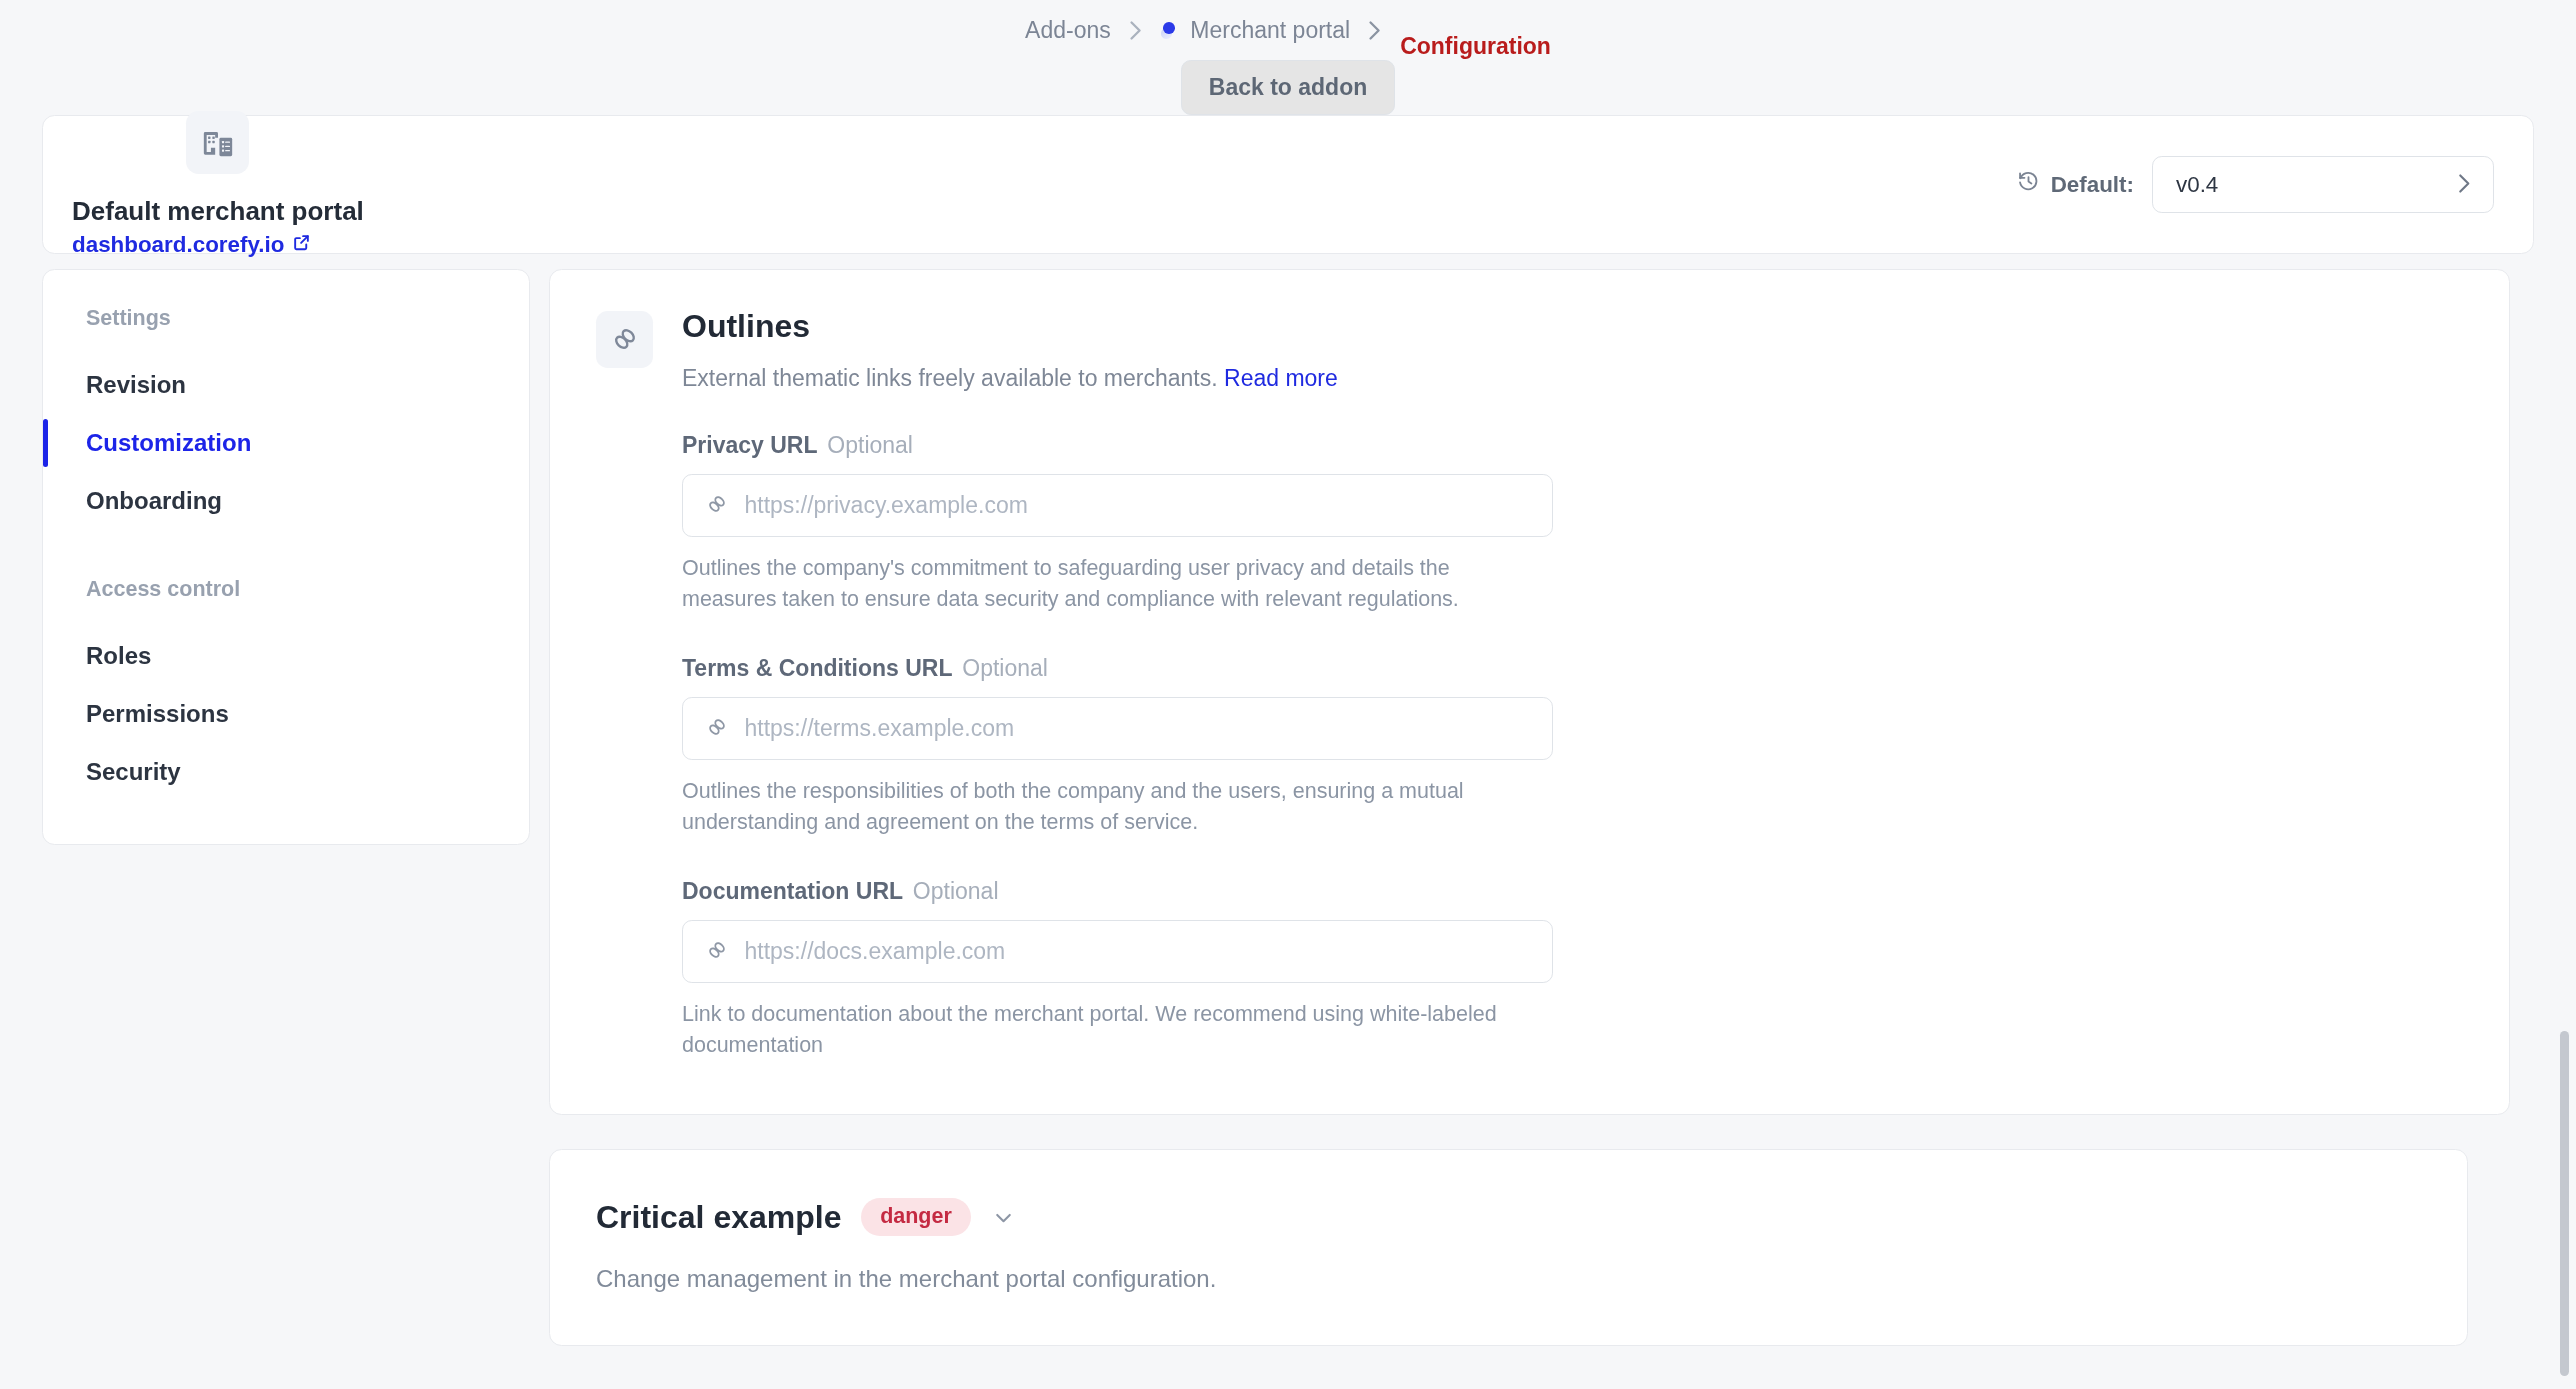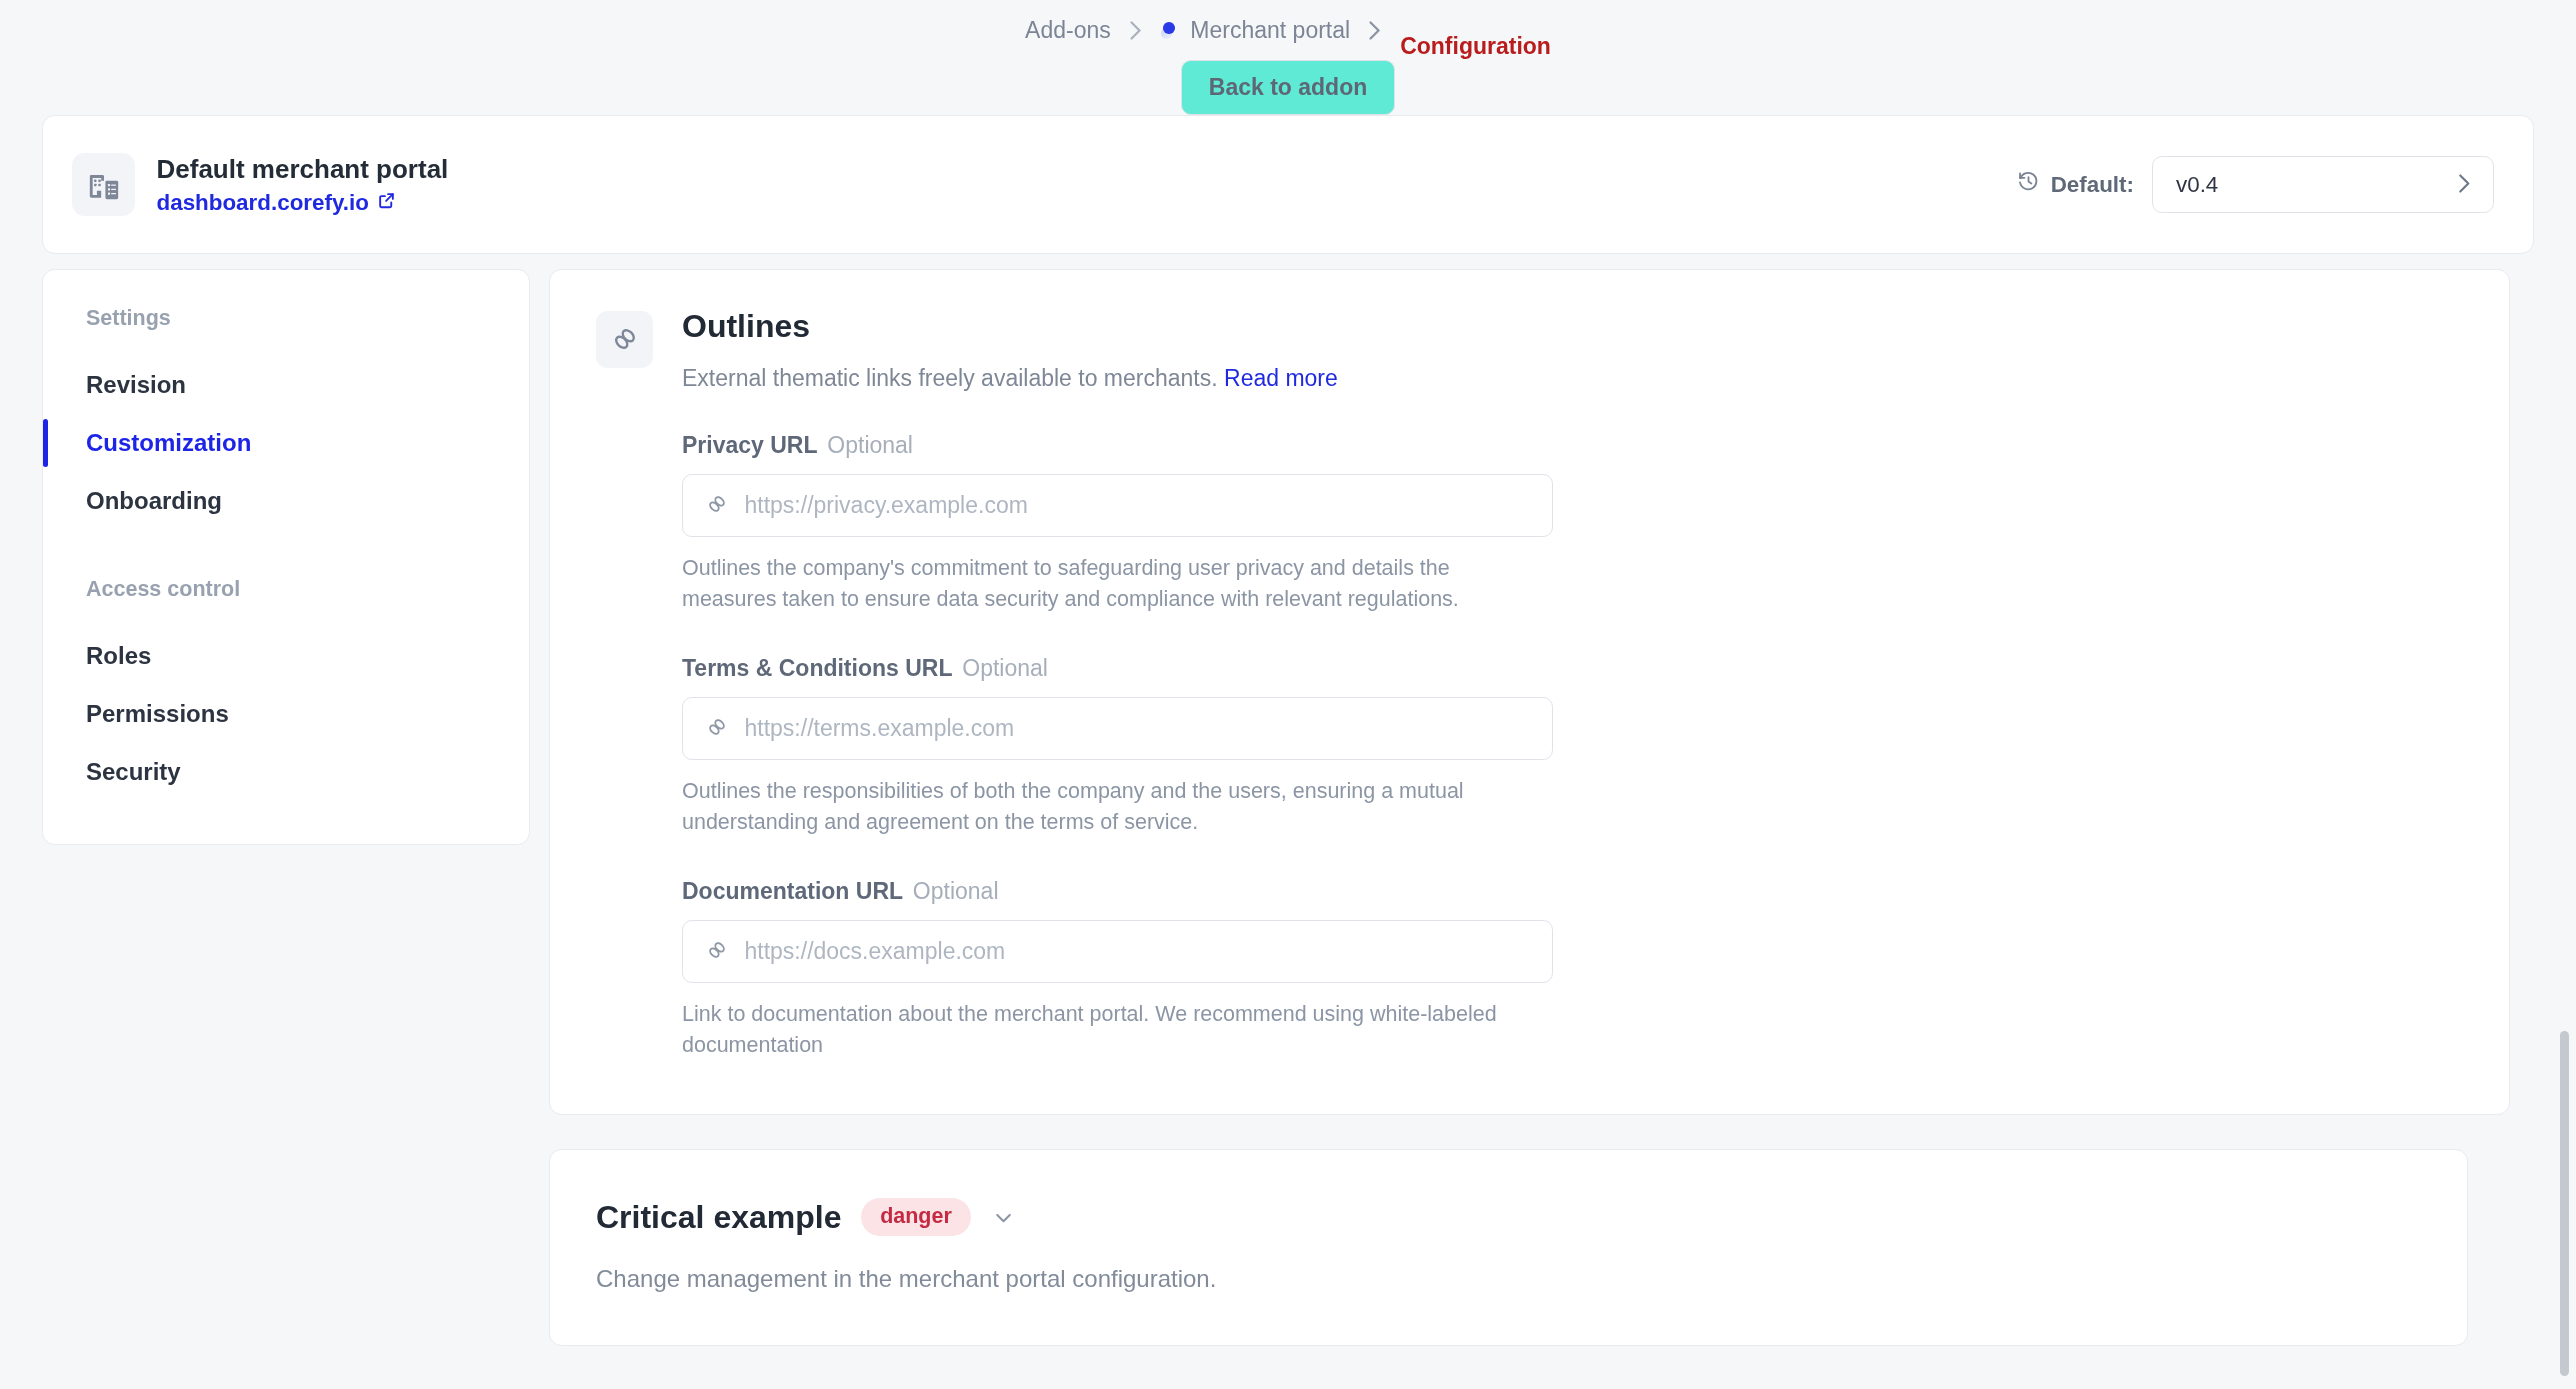--- a/index.html
+++ b/index.html
@@ -51,36 +51,36 @@
     position:absolute;left:2.7px;top:0.9px;width:11.6px;height:11.6px;border-radius:50%;
     background:#2b3ae8;
   }
   .addon-dot i.tail{
     left:0;top:6.3px;width:10.7px;height:10.7px;border-radius:50% 0 50% 50%;
     background:linear-gradient(135deg,#c9d0f7,#eef0fd);
     transform:rotate(10deg);
   }
   .btn-ghost{
     height:55px;padding:4px 27px;border:1.4px solid var(--border-strong);
-    background:#5eead4;border-radius:9.8px;color:#5d6775;font-size:23px;font-weight:700;
+    background:#e5e5e5;border-radius:9.8px;color:#5d6775;font-size:23px;font-weight:700;
     display:inline-flex;align-items:center;cursor:pointer;
   }
 
   
   .card{
     background:var(--card);
     border:1.4px solid var(--border);
     border-radius:12.5px;
   }
   .header-card{
     margin:0 42px;height:139px;
     display:flex;align-items:center;justify-content:space-between;
     padding:0 39px 0 29px;
   }
-  .hc-left{display:flex;align-items:center;gap:21.5px;}
+  .hc-left{display:flex;align-items:center;gap:21.5px;flex-direction:column;}
   .app-icon{
     width:63px;height:63px;border-radius:12.5px;background:#f2f4f8;
     display:flex;align-items:center;justify-content:center;flex:0 0 auto;
   }
   .hc-title{font-size:26px;font-weight:700;color:#242c38;line-height:1.25;margin-bottom:4.5px;}
   .hc-link{
     font-size:22.4px;color:var(--link-blue);font-weight:700;
     display:inline-flex;align-items:center;gap:8px;cursor:pointer;
   }
   .hc-right{display:flex;align-items:center;gap:18px;}

